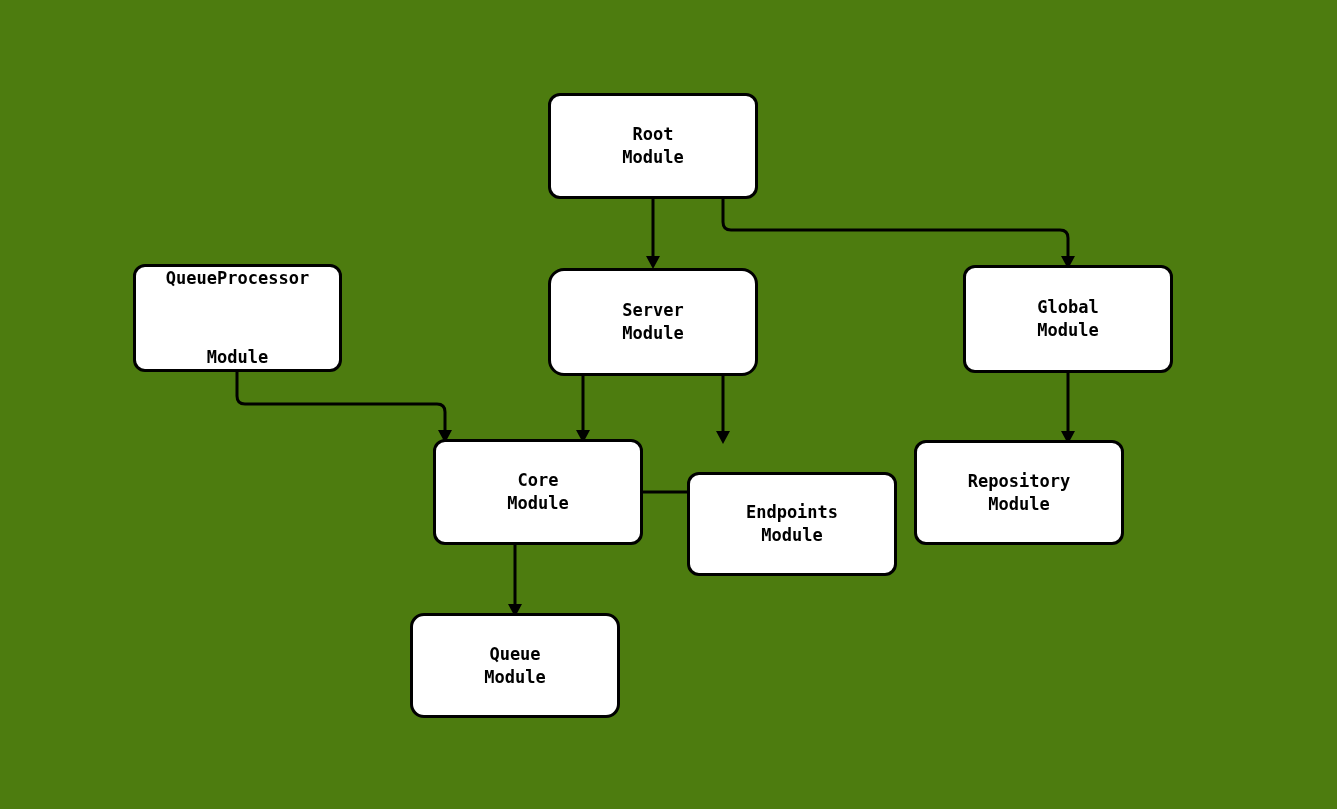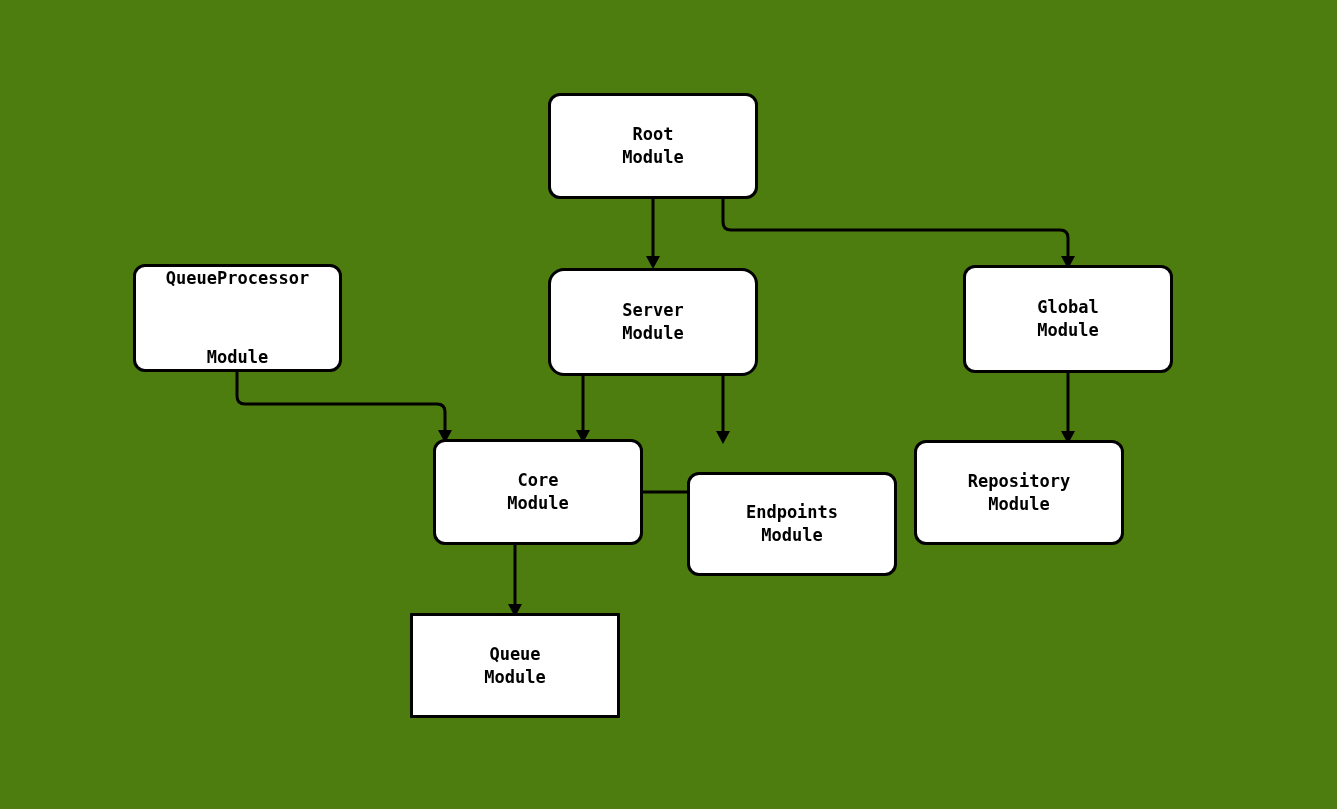--- a/index.html
+++ b/index.html
@@ -103,18 +103,18 @@
   <div class="node" style="left: 687px; top: 440px; width: 210px; height: 104px; border-width: 3px; border-color: rgb(0, 0, 0); border-radius: 12px; background: rgb(255, 255, 255); margin-top: 32px;">
     <div class="node-line">Endpoints</div>
     <div class="node-line">Module</div>
   </div>
 
   <div class="node" style="left: 914px; top: 440px; width: 210px; height: 105px; border-width: 3px; border-color: rgb(0, 0, 0); border-radius: 12px; background: rgb(255, 255, 255);">
     <div class="node-line">Repository</div>
     <div class="node-line">Module</div>
   </div>
 
-  <div class="node" style="left: 410px; top: 613px; width: 210px; height: 105px; border-width: 3px; border-color: rgb(0, 0, 0); border-radius: 1px; background: rgb(255, 255, 255);">
+  <div class="node" style="left: 410px; top: 613px; width: 210px; height: 105px; border-width: 3px; border-color: rgb(0, 0, 0); border-radius: 14px; background: rgb(255, 255, 255);">
     <div class="node-line">Queue</div>
     <div class="node-line">Module</div>
   </div>
 
 </div>
 
 </body></html>

